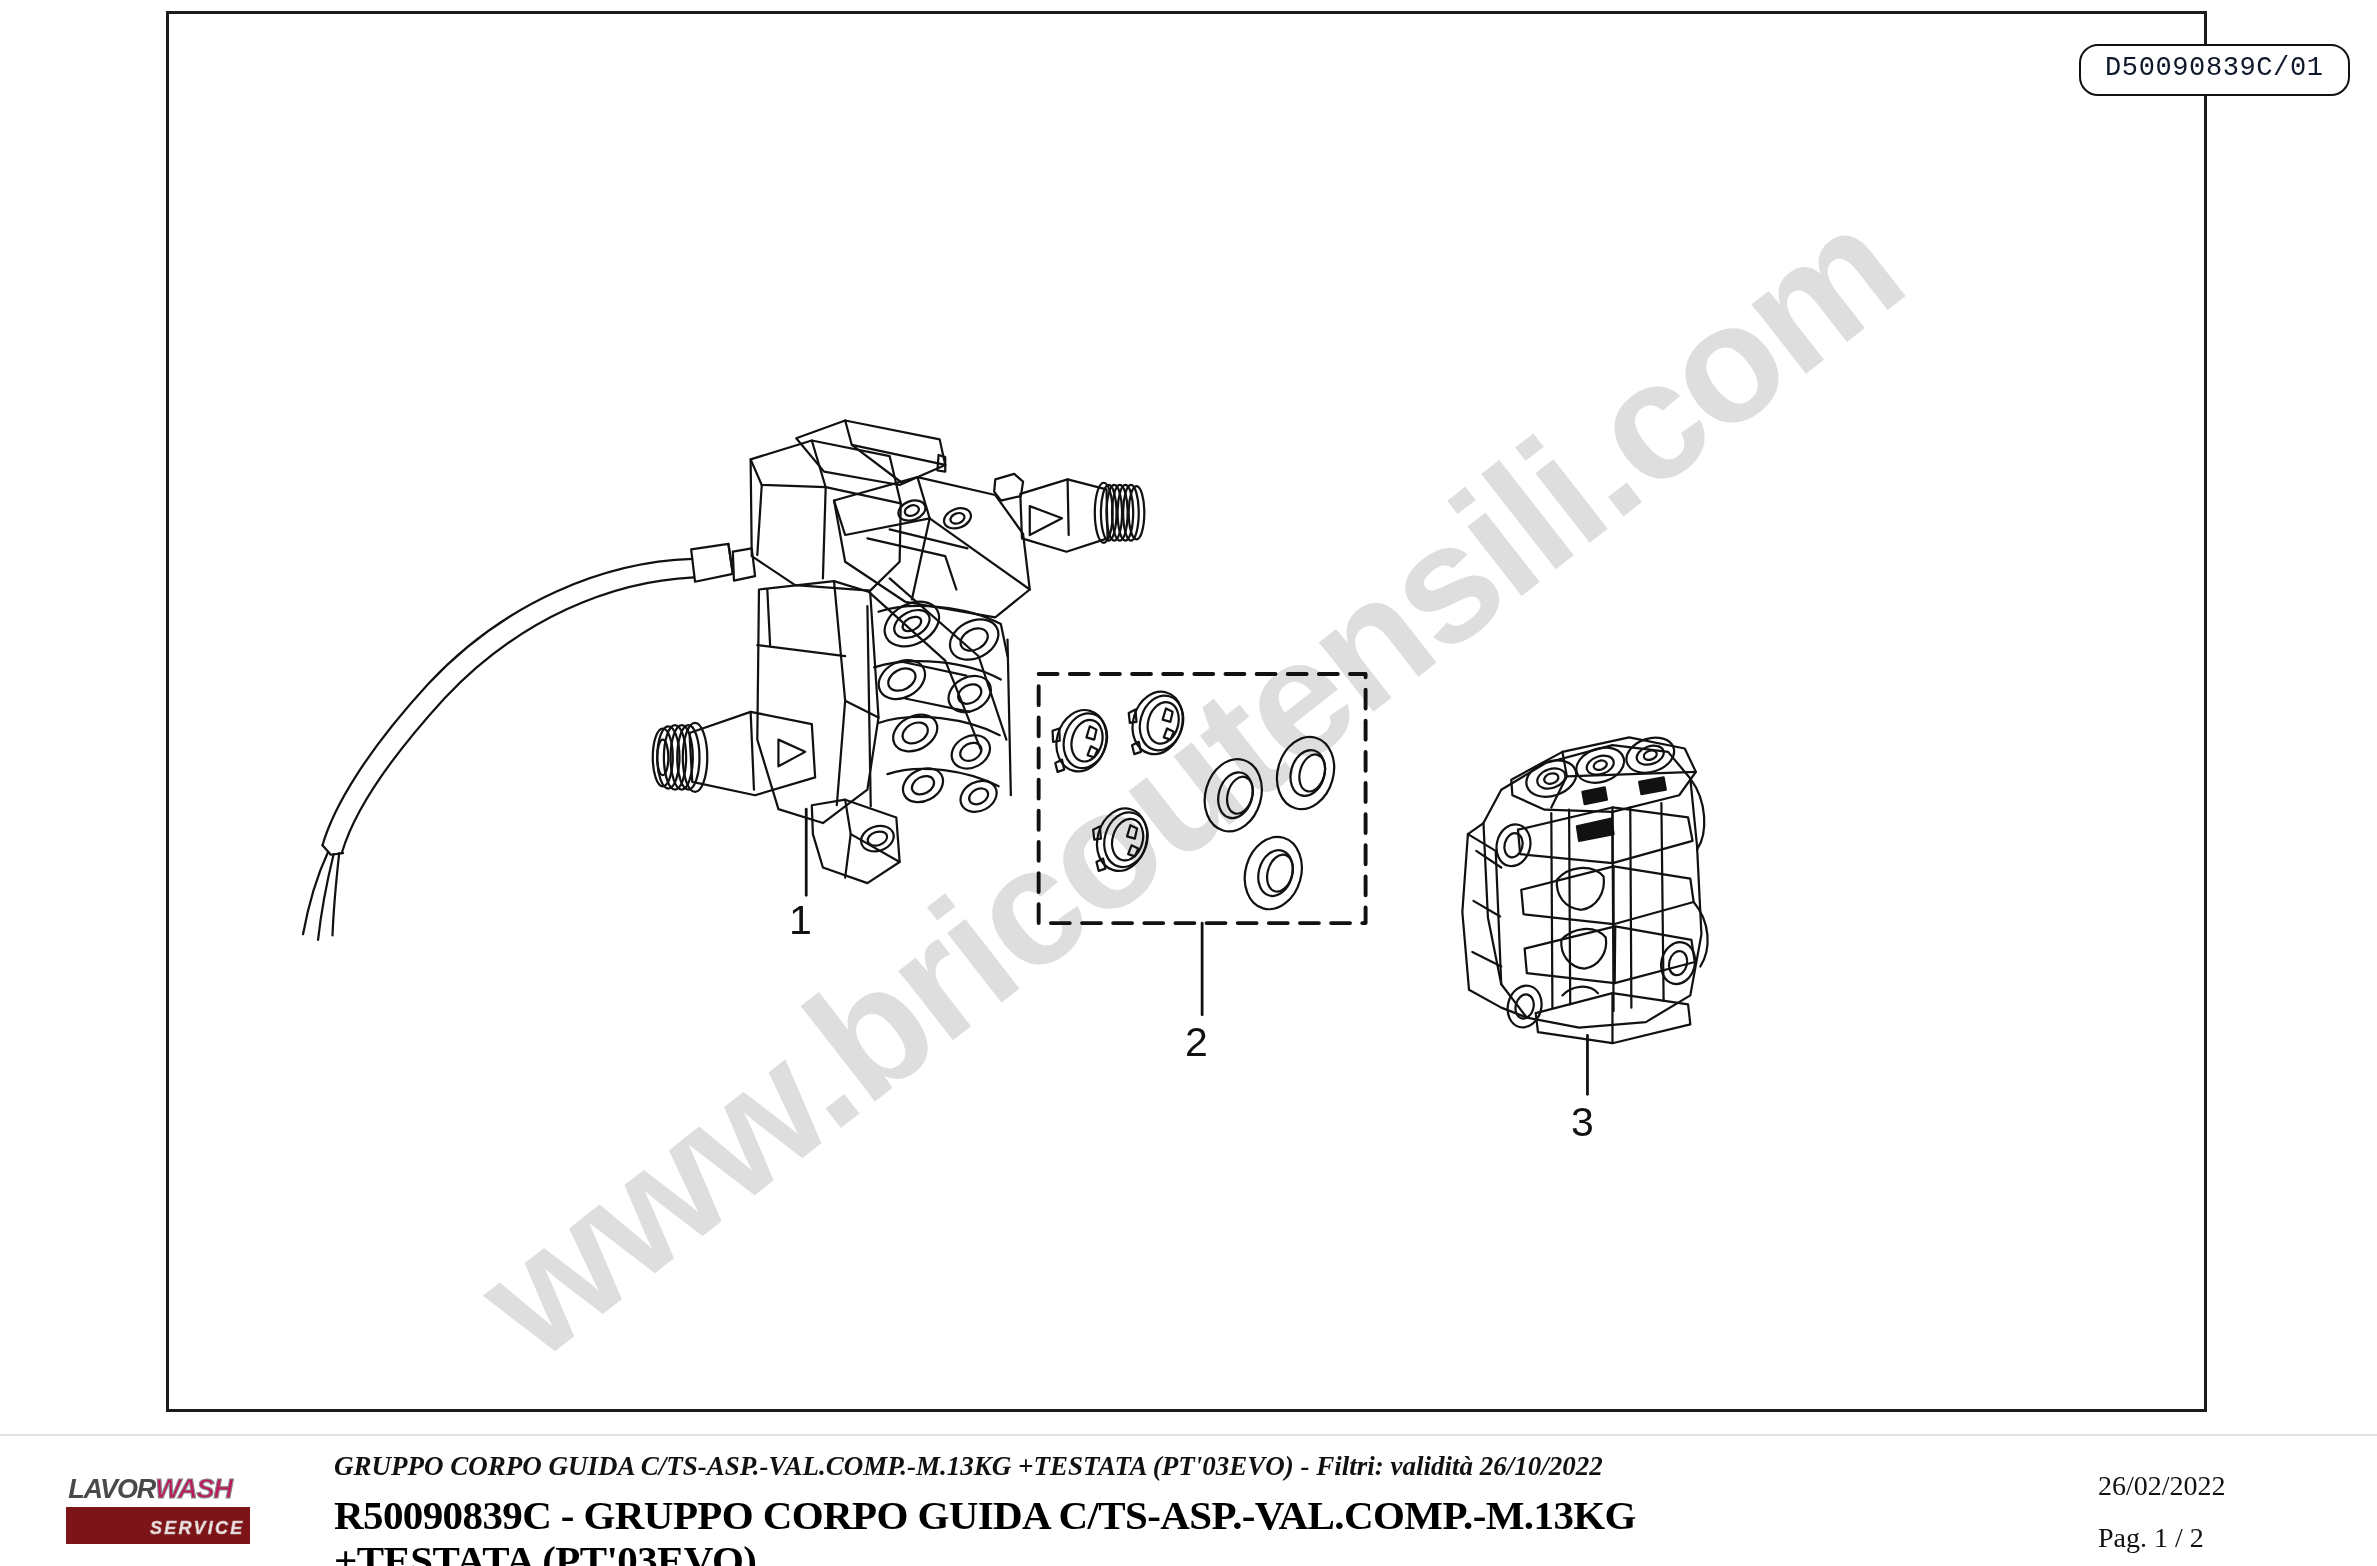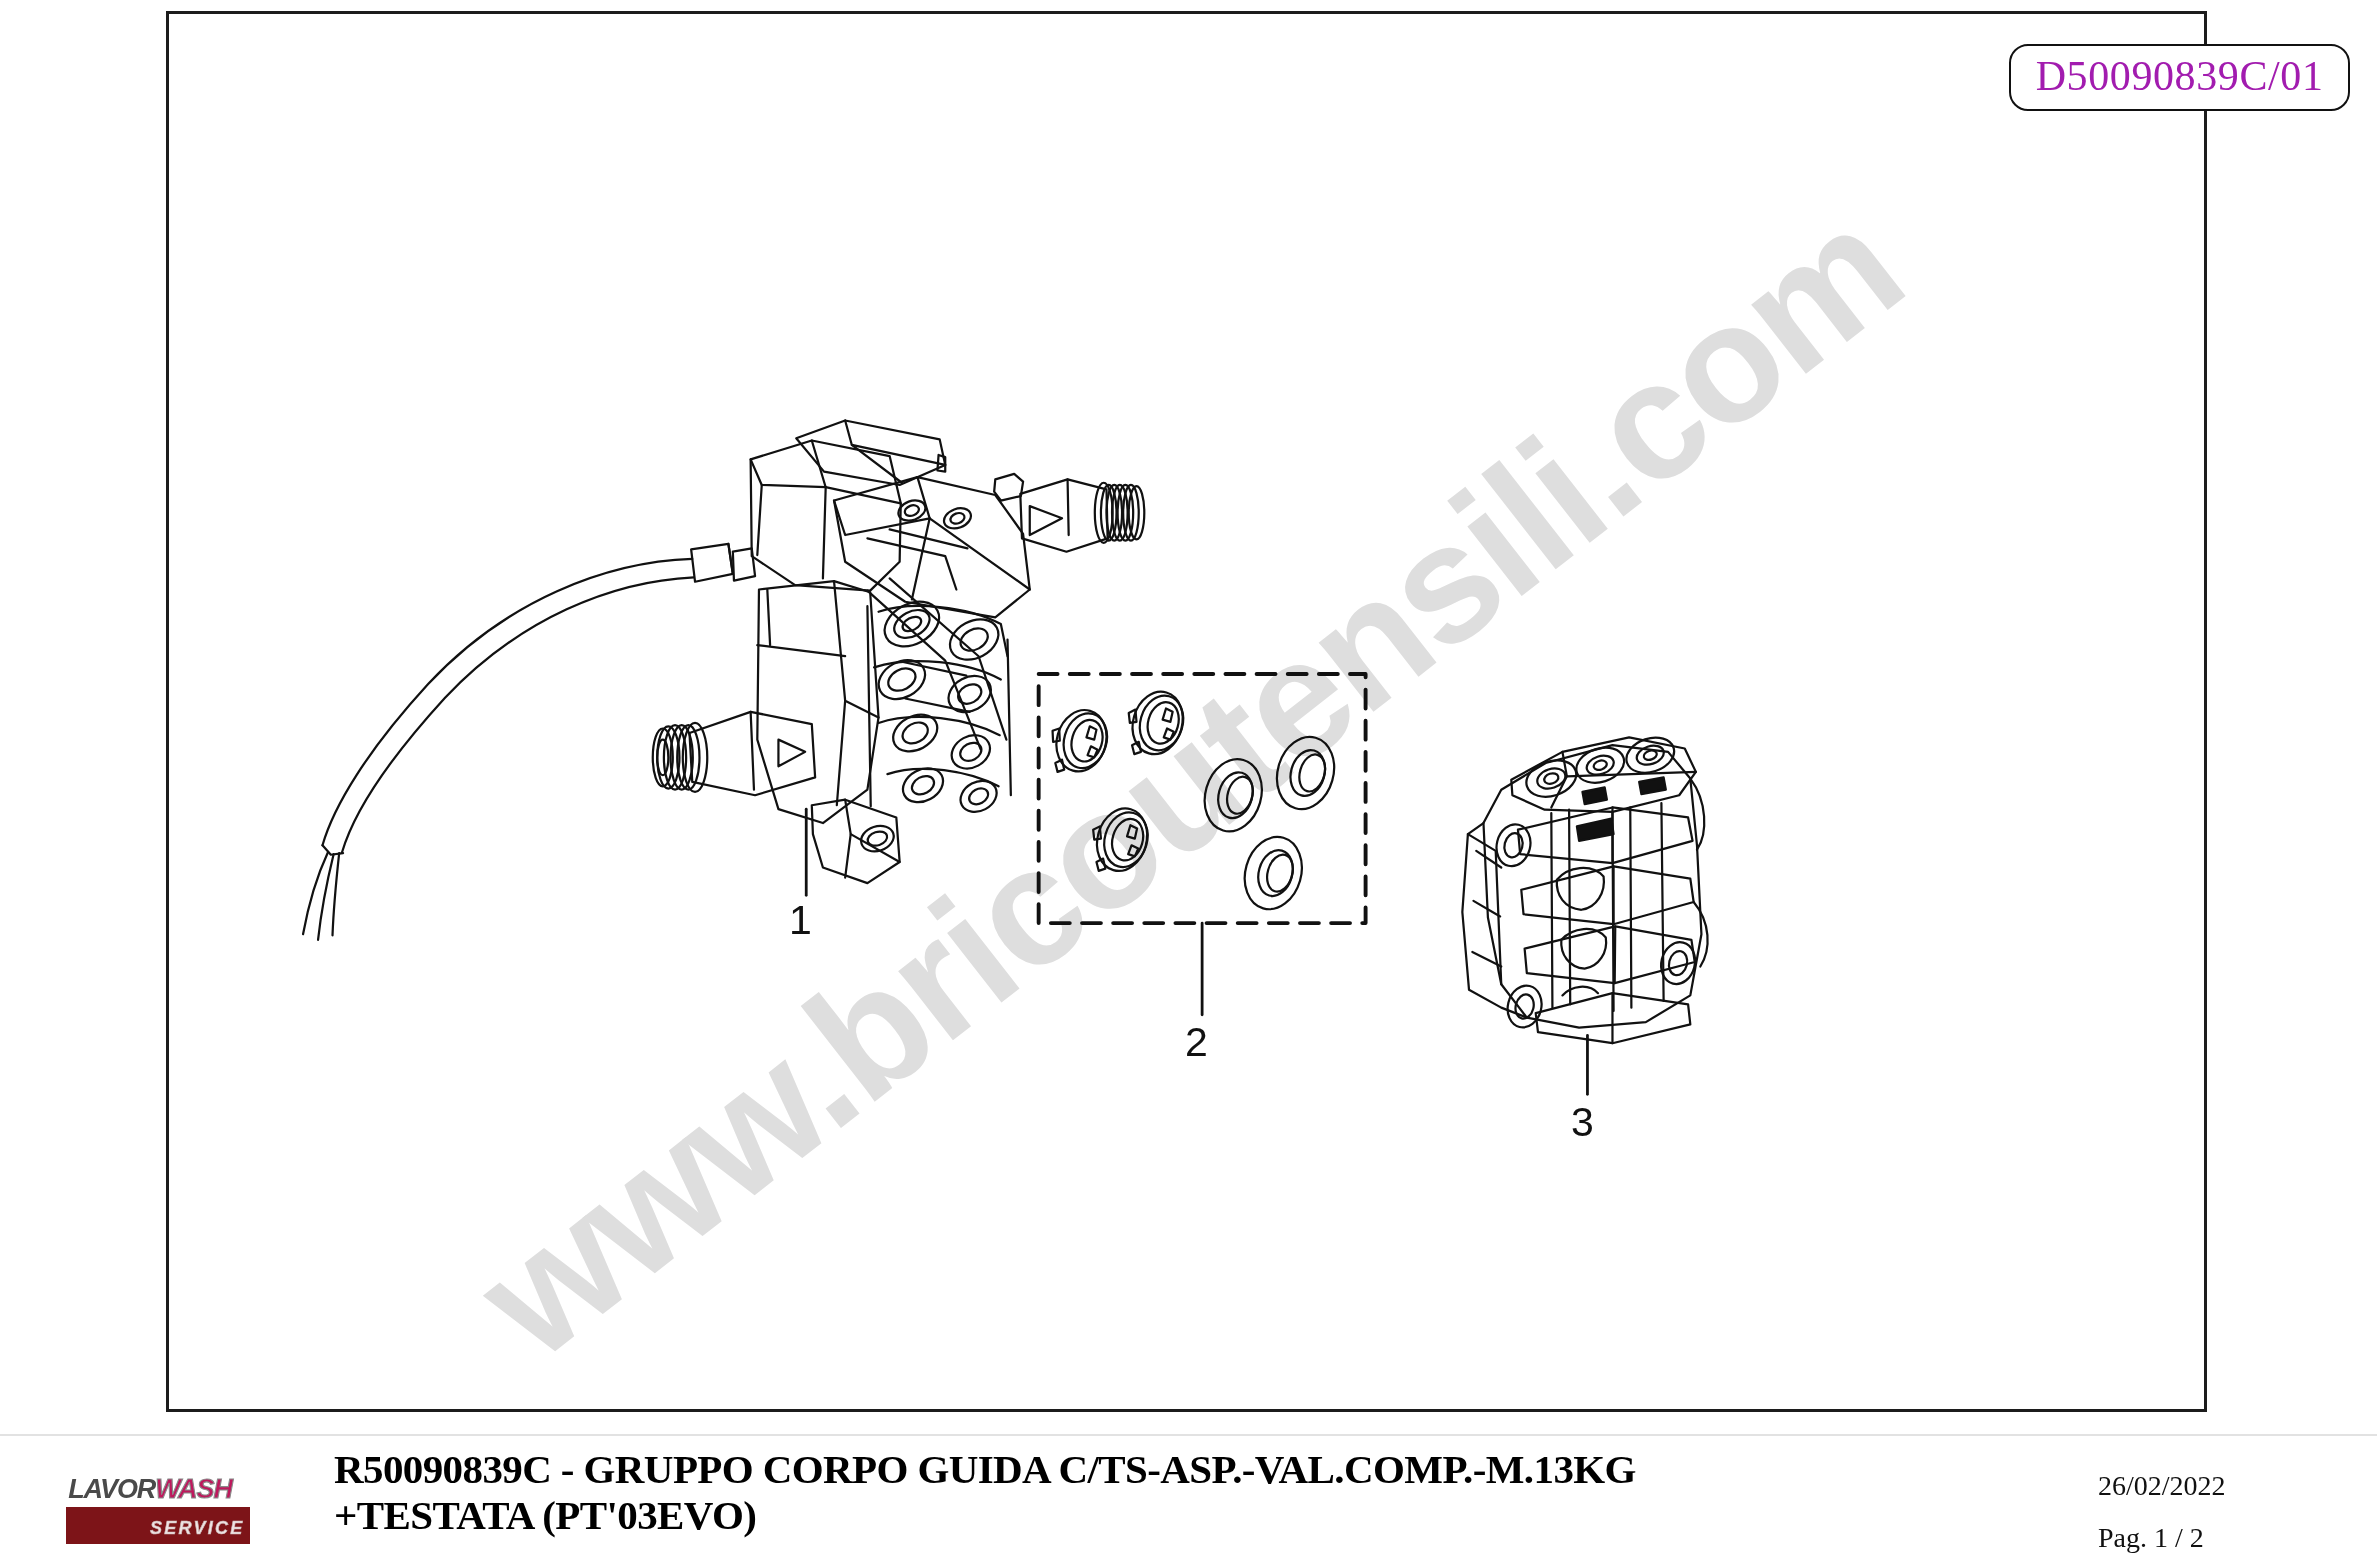--- a/index.html
+++ b/index.html
@@ -29,22 +29,22 @@
     color:#dedede;white-space:nowrap;
   }
 
   
   #code-badge{
     position:absolute;right:27px;top:44px;z-index:30;
     border:2.8px solid #111;border-radius:19px;background:#fff;
     padding:9px 24.5px 12.2px 24.5px;
   }
   #code-badge .code-text{
-    font-family:Liberation Serif, serif;
-    font-size:42px;color:#a21caf;line-height:1;white-space:nowrap;
+    font-family:Liberation Mono, monospace;
+    font-size:27px;color:#0f172a;line-height:1;white-space:nowrap;
     letter-spacing:0.6px;
   }
 
   
   #parts-layer{position:absolute;left:0;top:0;width:100%;height:100%;z-index:20;}
 
   
   .callout{
     position:absolute;z-index:25;
     font-family:"Liberation Sans", sans-serif;
@@ -385,20 +385,21 @@
     <div class="logo-top">
       <span class="logo-lavor">LAVOR</span>
         <span class="logo-wash">WASH</span>
     </div>
     <div class="logo-band">
       <span class="logo-service">SERVICE</span>
     </div>
   </div>
 
   <div id="footer-text">
+    <div class="foot-sub">GRUPPO CORPO GUIDA C/TS-ASP.-VAL.COMP.-M.13KG +TESTATA (PT'03EVO) - Filtri: validità 26/10/2022</div>
     <div class="foot-title">R50090839C - GRUPPO CORPO GUIDA C/TS-ASP.-VAL.COMP.-M.13KG +TESTATA (PT'03EVO)</div>
 
   </div>
 
   <div id="footer-meta">
     <div class="meta-date">26/02/2022</div>
     <div class="meta-page">Pag. 1 / 2</div>
   </div>
 </div>
 

